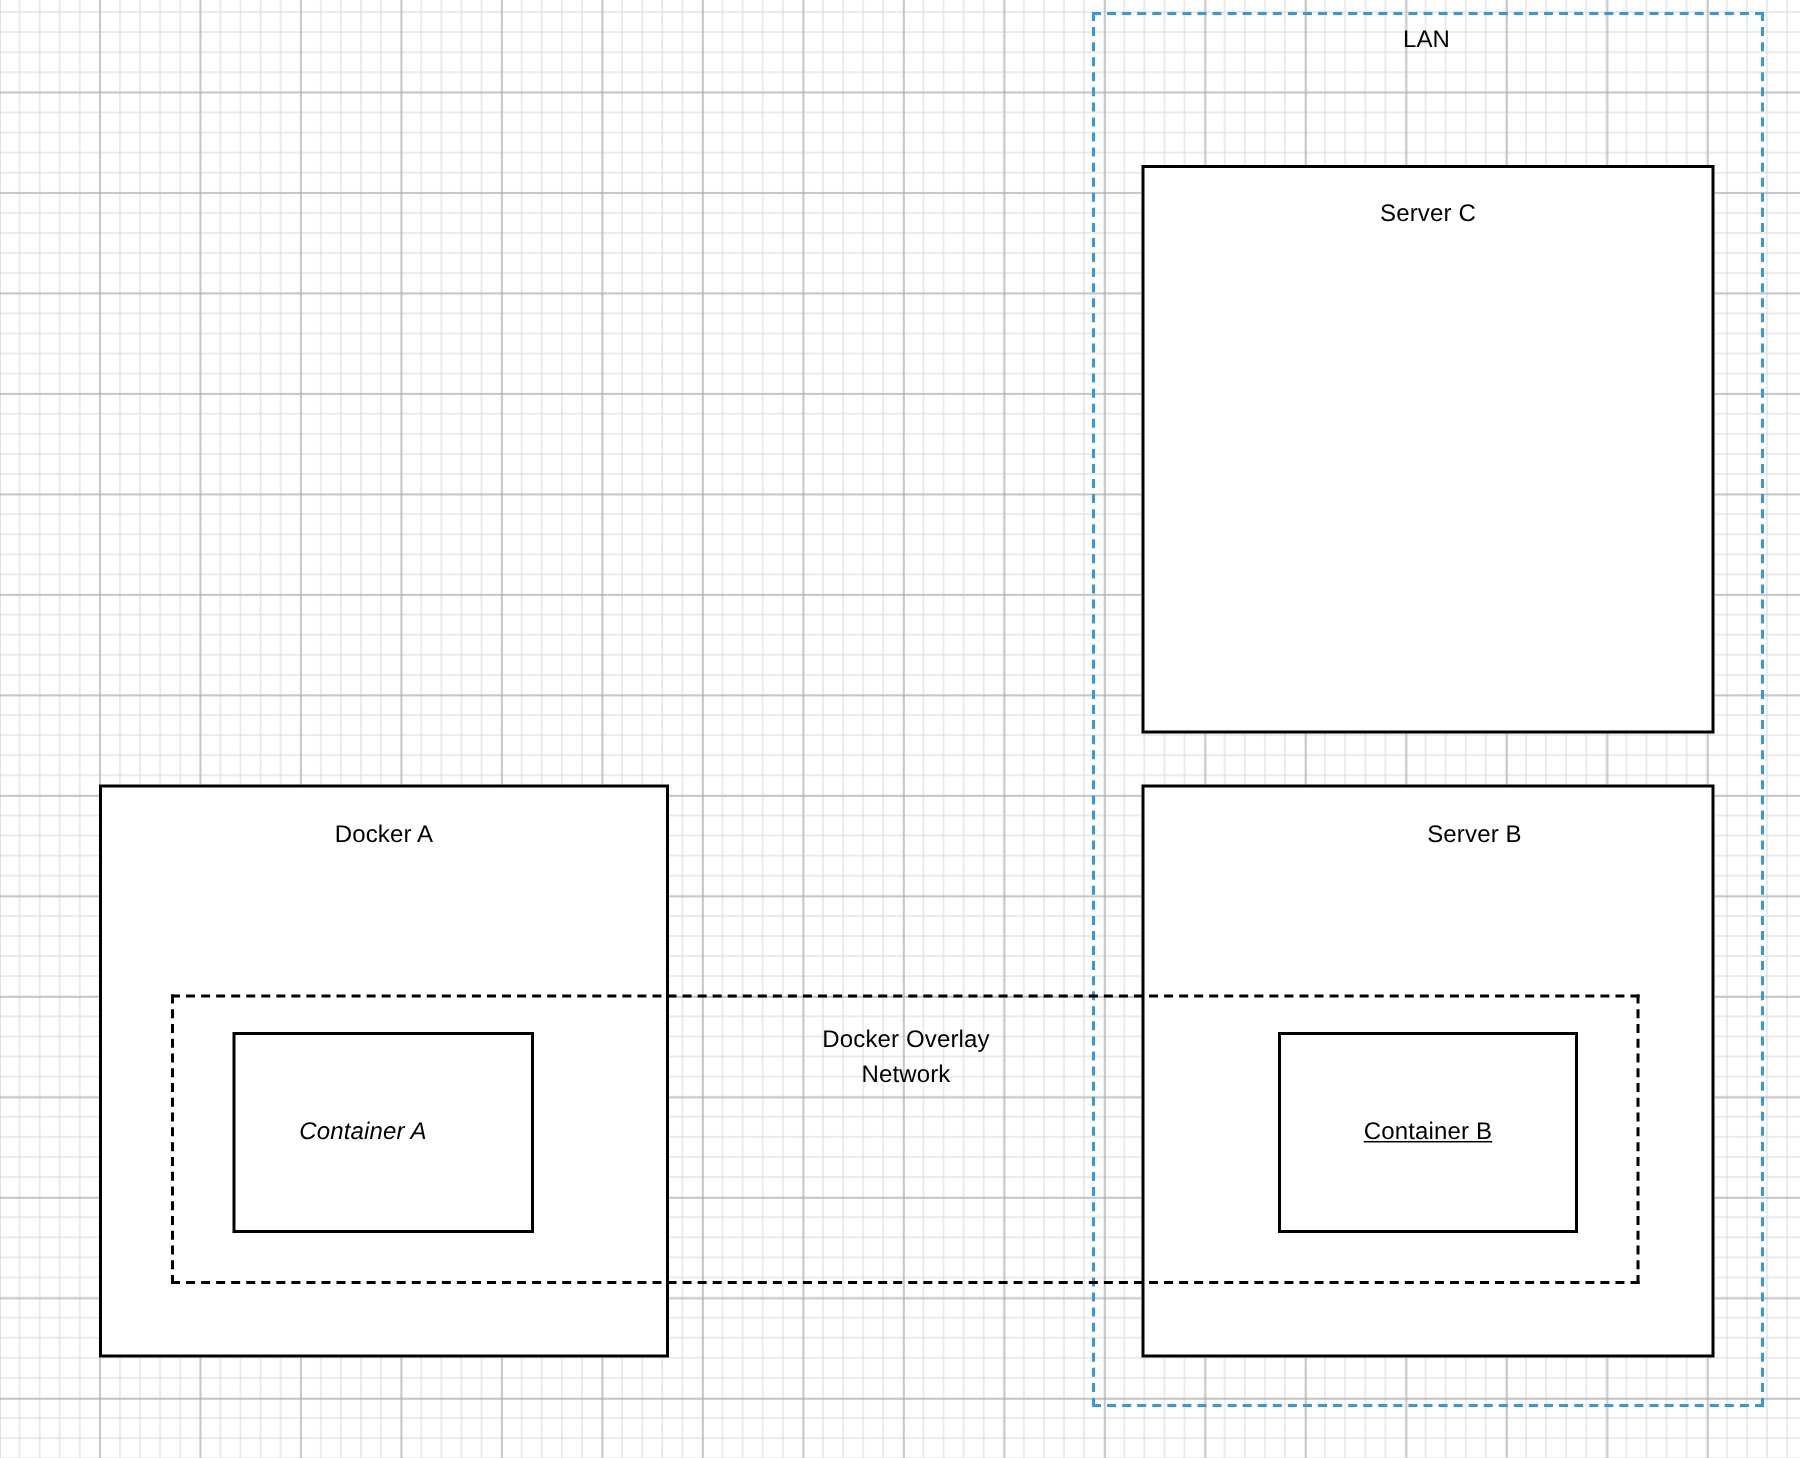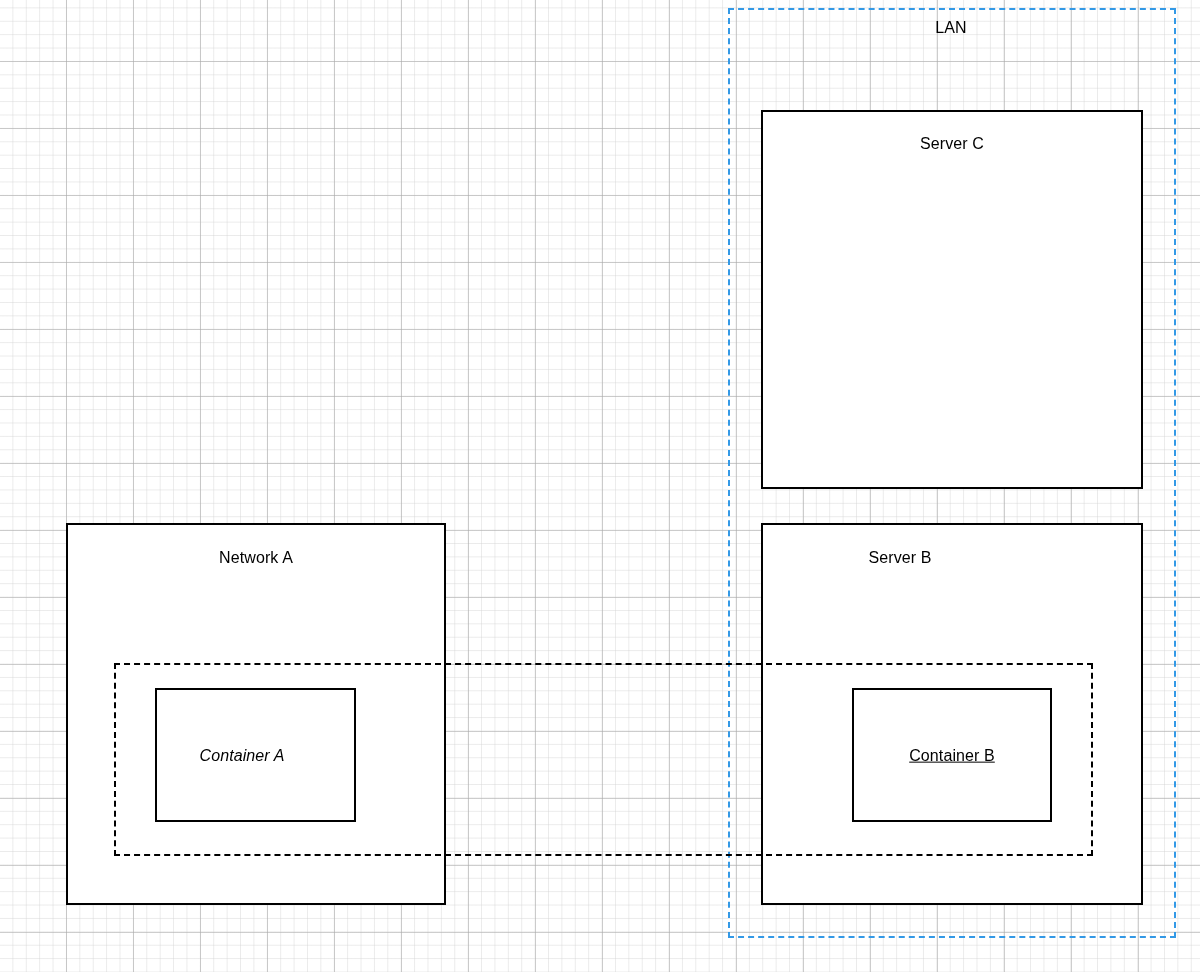--- a/index.html
+++ b/index.html
@@ -83,26 +83,28 @@
 
 <div id="canvas">
 
   <div class="node lan-box layer-lan" style="left: 728px; top: 8px; width: 448px; height: 930px;"></div>
   <div class="label layer-text" style="left: 951px; top: 28px;">LAN</div>
 
   <div class="node solid-box layer-server" style="left: 761px; top: 110px; width: 382px; height: 379px;"></div>
   <div class="label layer-text" style="left: 952px; top: 144px; text-align: right;">Server C</div>
 
   <div class="node solid-box layer-server" style="left: 761px; top: 523px; width: 382px; height: 382px;"></div>
-  <div class="label layer-text" style="left: 900px; top: 558px;">Server B</div>
+  <div class="label layer-text" style="left: 983px; top: 558px;">Server B</div>
 
   <div class="node solid-box layer-server" style="left: 66px; top: 523px; width: 380px; height: 382px;"></div>
-  <div class="label layer-text" style="left: 256px; top: 558px;">Network A</div>
+  <div class="label layer-text" style="left: 256px; top: 558px;">Docker A</div>
 
   <div class="node dashed-box layer-overlay" style="left: 114px; top: 663px; width: 979px; height: 193px;"></div>
+  <div class="label layer-text" style="left: 604px; top: 706px;">Docker Overlay
+Network</div>
 
   <div class="node solid-box layer-container" style="left: 155px; top: 688px; width: 201px; height: 134px;"></div>
   <div class="label layer-text" style="left: 242px; top: 756px; font-style: italic;">Container A</div>
 
   <div class="node solid-box layer-container" style="left: 852px; top: 688px; width: 200px; height: 134px;"></div>
   <div class="label layer-text" style="left: 952px; top: 756px; text-decoration: underline;">Container B</div>
 
 </div>
 
 </body></html>

